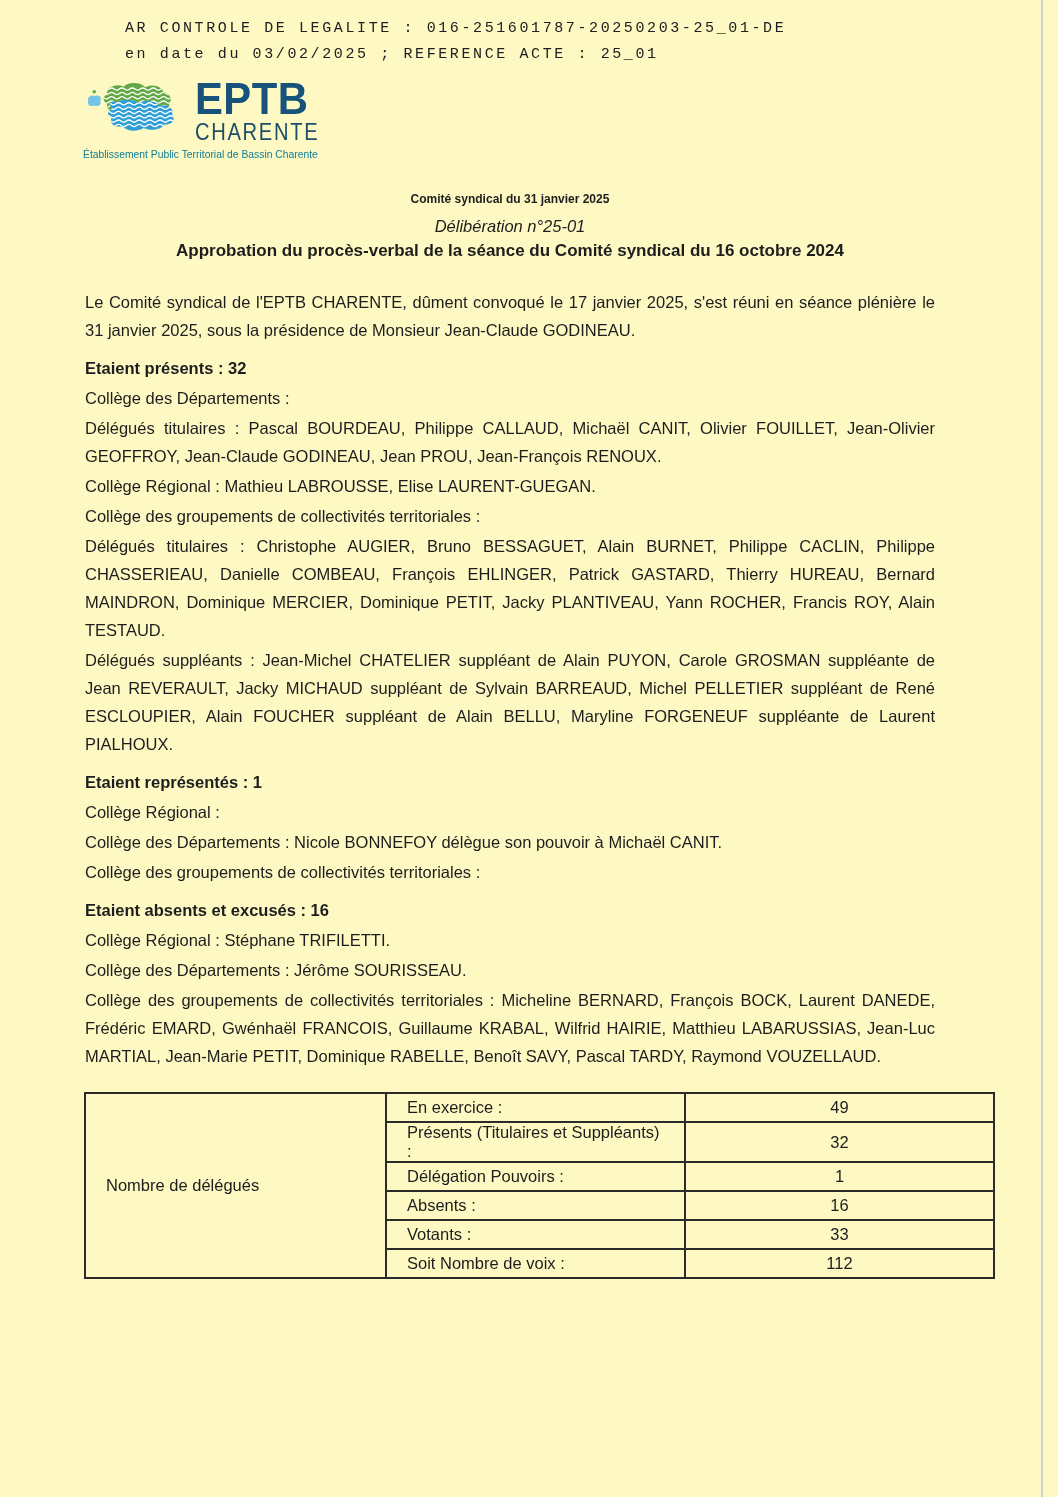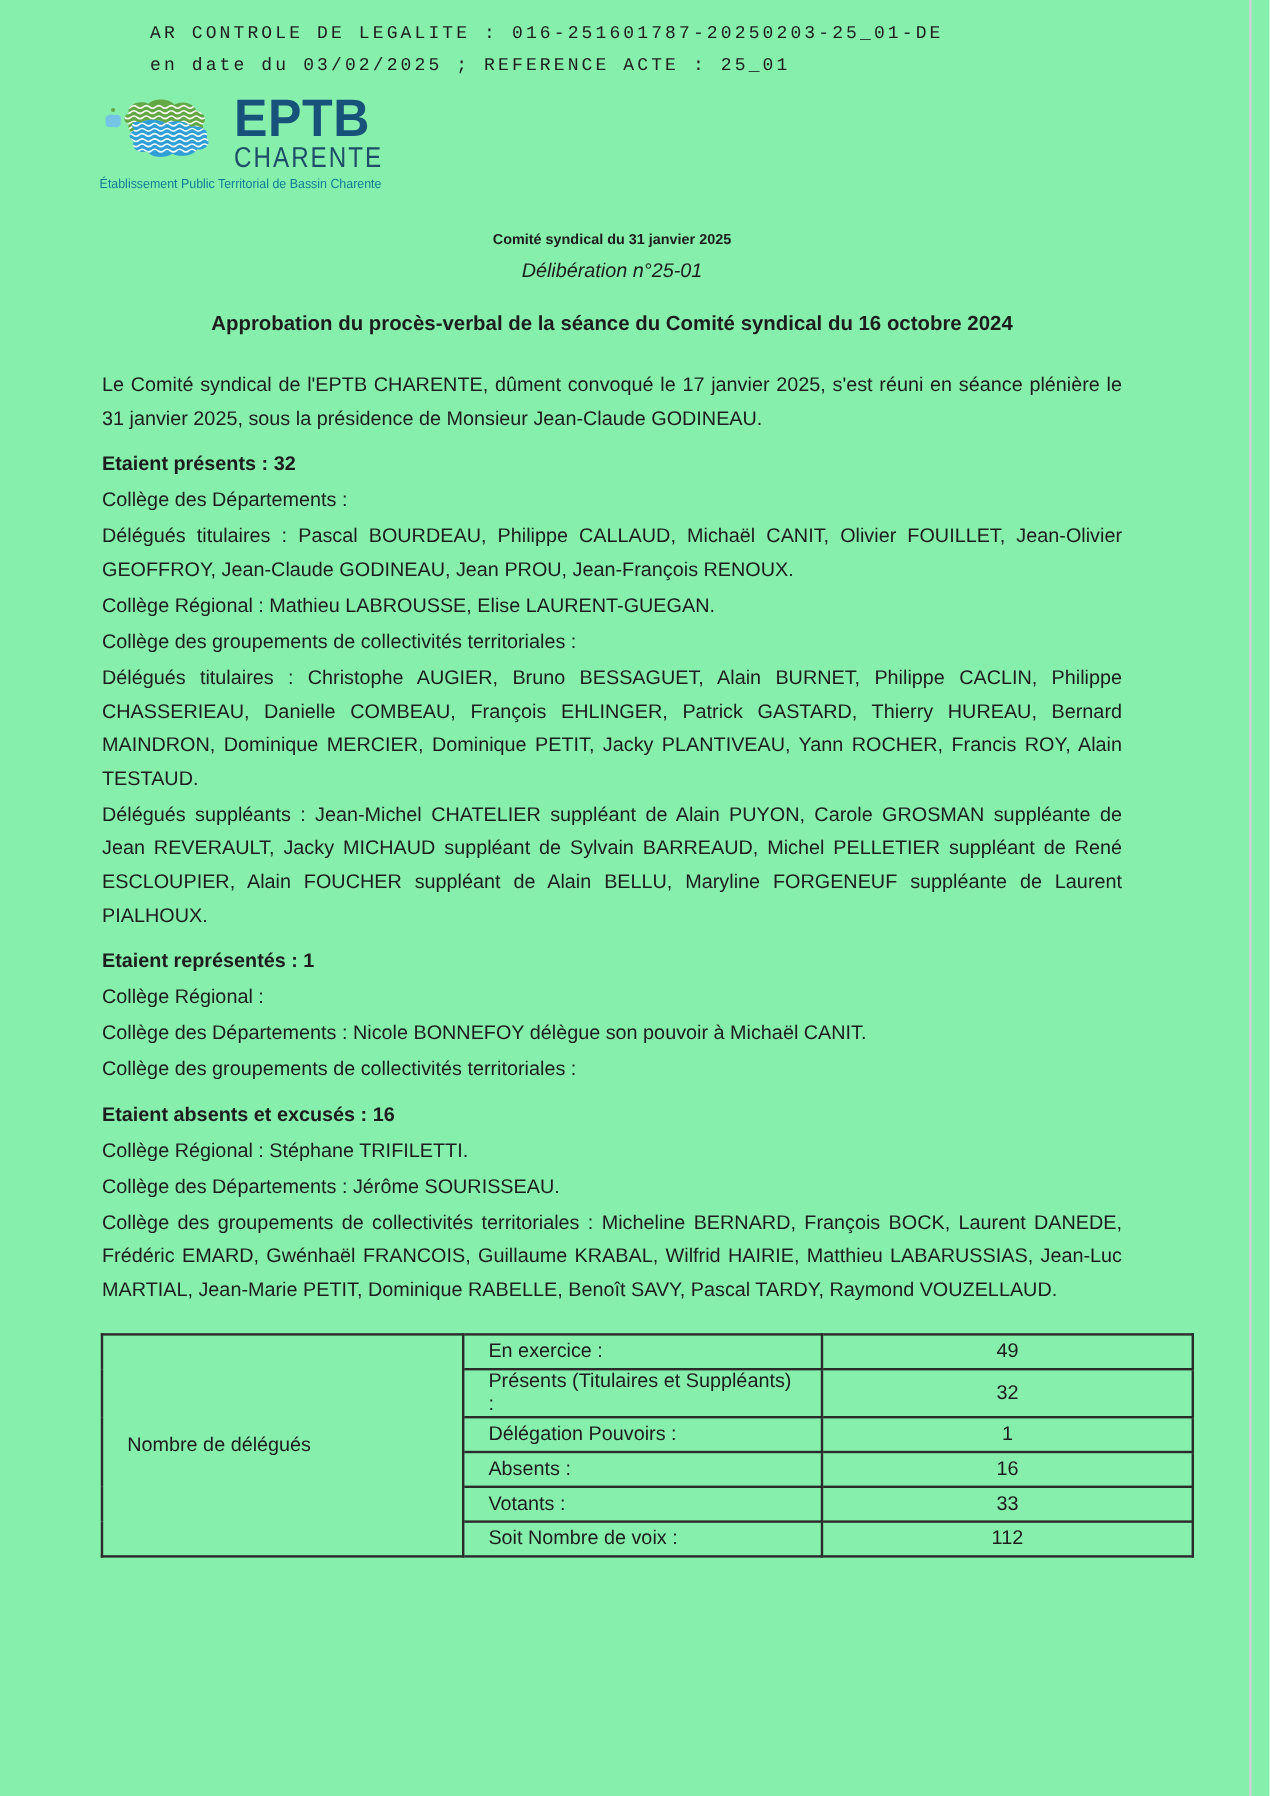--- a/index.html
+++ b/index.html
@@ -1,17 +1,17 @@
 <!DOCTYPE html>
 <html lang="fr"><head>
 <meta charset="utf-8">
 <style>
   html,body { margin:0; padding:0; background:#ffffff; }
   .page {
-    position:relative; width:1058px; height:1497px; background:#86efac;
+    position:relative; width:1058px; height:1497px; background:#fef9c3;
     font-family:"Liberation Sans", sans-serif; color:#1d1d1d; overflow:hidden;
   }
   .scan-edge {
     position:absolute; top:0; right:15px; width:2px; height:1497px;
     background:#ccd1d6;
   }
 
   
   .ar {
     margin:16px 0 0 125px;
@@ -34,21 +34,21 @@
   }
   .logo-tagline {
     font-size:11px; line-height:13px; color:#0f7d96; margin-top:4px;
     transform:scaleX(0.94); transform-origin:left; white-space:nowrap;
   }
 
   
   .titles { margin:26px 0 0 85px; width:850px; text-align:center; line-height:24px; }
   .t-main { font-weight:bold; font-size:12px; }
   .t-delib { font-style:italic; font-size:16.5px; margin-top:3px; }
-  .t-subject { font-weight:bold; font-size:17px; margin-top:20px; }
+  .t-subject { font-weight:bold; font-size:17px; margin-top:1px; }
 
   
   .doc-body { margin:25px 0 0 85px; width:850px; font-size:16.5px; line-height:28px; text-align:justify; }
   .doc-body p { margin:2px 0; }
   .doc-body p.hd { font-weight:bold; margin-top:10px; }
   .u { text-underline-offset:3px; text-decoration-thickness:1.5px; }
 
   
   .dtable { margin:22px 0 0 84px; border-collapse:collapse; table-layout:fixed; }
   .dtable td {

